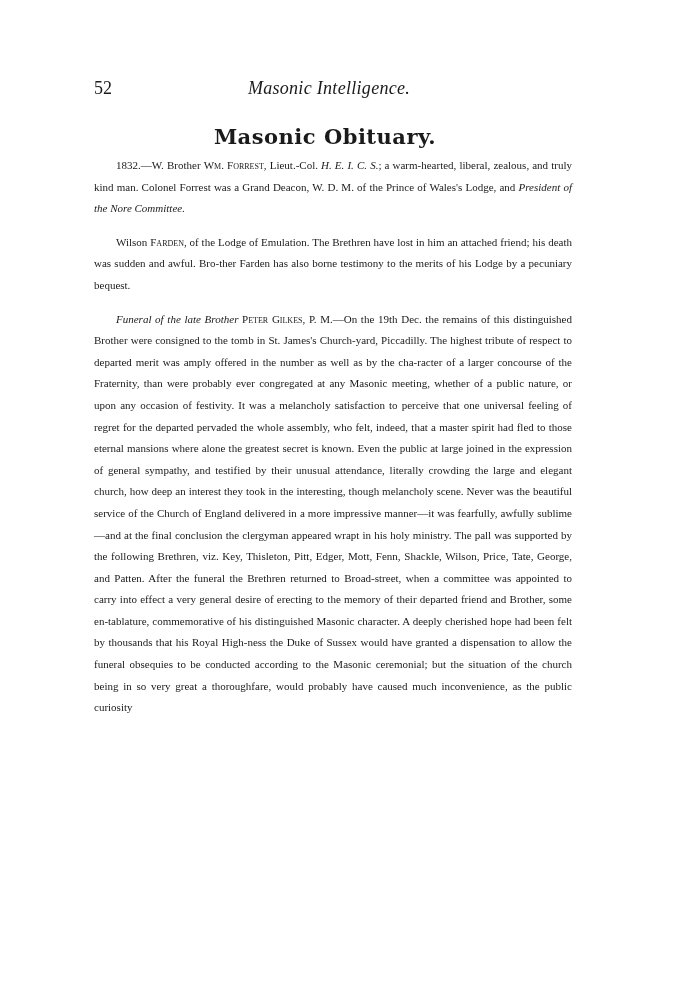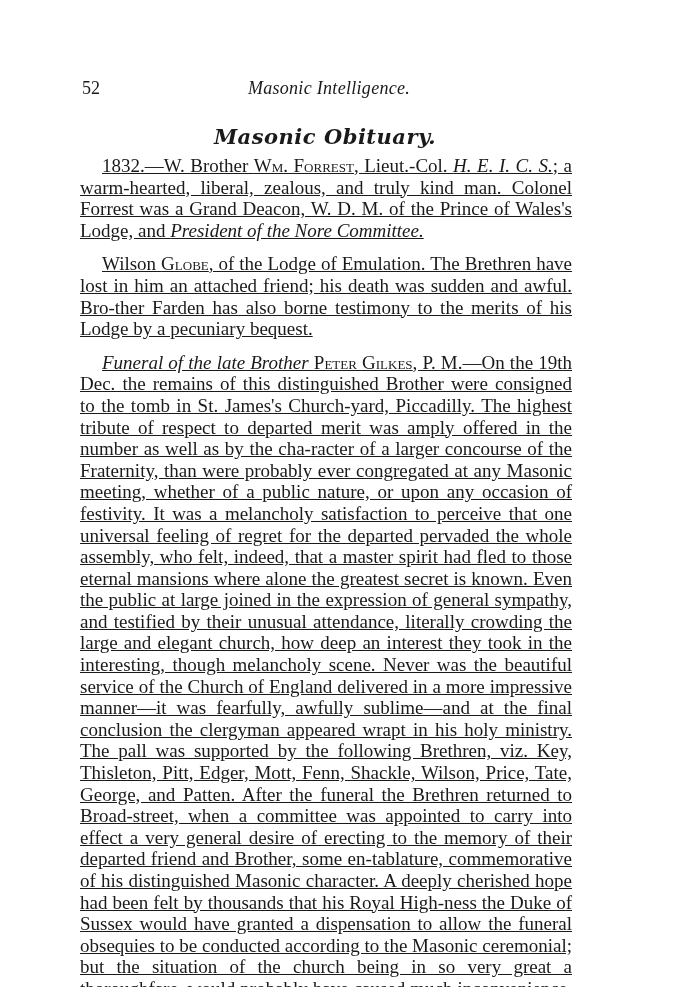--- a/index.html
+++ b/index.html
@@ -1,37 +1,37 @@
 <!DOCTYPE html>
 <html><head>
   <meta charset="utf-8">
   <style>
     html, body { margin: 0; padding: 0; background: #ffffff; }
     body { width: 673px; height: 987px; position: relative; overflow: hidden;
            font-family: "Liberation Serif", "DejaVu Serif", serif; color: #1a1a1a; }
     .page { position: absolute; left: 78px; top: 78px; width: 494px; }
     .running-head { position: relative; height: 26px; font-size: 18px; }
-    .page-num { position: absolute; left: 4px; top: 0; font-size: 18px; }
+    .page-num { position: absolute; left: 16px; top: 0; font-size: 18px; }
     .head-title { position: absolute; left: 8px; right: 0; text-align: center; font-style: italic; font-size: 18px; letter-spacing: 0.3px; }
     .section-title { text-align: center; margin-top: 20px; margin-bottom: 6px;
-                     font-family: "DejaVu Serif", "Liberation Serif", serif; font-size: 21px; font-weight: bold; letter-spacing: 0.5px; font-style: italic; }
-    p { margin: 0 0 12px 2px; font-size: 19px; line-height: 21.6px; text-align: justify; text-indent: 22px; hyphens: manual; text-decoration: underline; }
+                     font-family: "DejaVu Serif", "Liberation Serif", serif; font-size: 21px; font-weight: bold; letter-spacing: 0.5px; }
+    p { margin: 0 0 12px 16px; font-size: 11px; line-height: 21.6px; text-align: justify; text-indent: 22px; hyphens: manual; }
     .sc { font-variant: small-caps; }
     .it { font-style: italic; }
   </style>
 </head>
 <body>
 
 <div class="page">
   <div class="running-head">
     <span class="page-num">52</span>
     <span class="head-title">Masonic Intelligence.</span>
   </div>
 
   <div class="section-title">Masonic Obituary.</div>
 
   <p><span>1832.—W. Brother </span><span class="sc">Wm. Forrest</span><span>, Lieut.-Col. </span><span class="it">H. E. I. C. S.</span><span>; a warm-hearted, liberal, zealous, and truly kind man.  Colonel Forrest was a Grand Deacon, W. D. M. of the Prince of Wales's Lodge, and </span><span class="it">President of the Nore Committee.</span></p>
 
 
-  <p><span>Wilson </span><span class="sc">Globe</span><span>, of the Lodge of Emulation.  The Brethren have lost in him an attached friend; his death was sudden and awful.  Bro-ther Farden has also borne testimony to the merits of his Lodge by a pecuniary bequest.</span></p>
+  <p><span>Wilson </span><span class="sc">Farden</span><span>, of the Lodge of Emulation.  The Brethren have lost in him an attached friend; his death was sudden and awful.  Bro-ther Farden has also borne testimony to the merits of his Lodge by a pecuniary bequest.</span></p>
 
   <p><span class="it">Funeral of the late Brother </span><span class="sc">Peter Gilkes</span><span>, P. M.—On the 19th Dec. the remains of this distinguished Brother were consigned to the tomb in St. James's Church-yard, Piccadilly.  The highest tribute of respect to departed merit was amply offered in the number as well as by the cha-racter of a larger concourse of the Fraternity, than were probably ever congregated at any Masonic meeting, whether of a public nature, or upon any occasion of festivity.  It was a melancholy satisfaction to perceive that one universal feeling of regret for the departed pervaded the whole assembly, who felt, indeed, that a master spirit had fled to those eternal mansions where alone the greatest secret is known.  Even the public at large joined in the expression of general sympathy, and testified by their unusual attendance, literally crowding the large and elegant church, how deep an interest they took in the interesting, though melancholy scene. Never was the beautiful service of the Church of England delivered in a more impressive manner—it was fearfully, awfully sublime—and at the final conclusion the clergyman appeared wrapt in his holy ministry. The pall was supported by the following Brethren, viz. Key, Thisleton, Pitt, Edger, Mott, Fenn, Shackle, Wilson, Price, Tate, George, and Patten.  After the funeral the Brethren returned to Broad-street, when a committee was appointed to carry into effect a very general desire of erecting to the memory of their departed friend and Brother, some en-tablature, commemorative of his distinguished Masonic character.  A deeply cherished hope had been felt by thousands that his Royal High-ness the Duke of Sussex would have granted a dispensation to allow the funeral obsequies to be conducted according to the Masonic ceremonial; but the situation of the church being in so very great a thoroughfare, would probably have caused much inconvenience, as the public curiosity</span></p>
 </div>
 
 </body></html>

